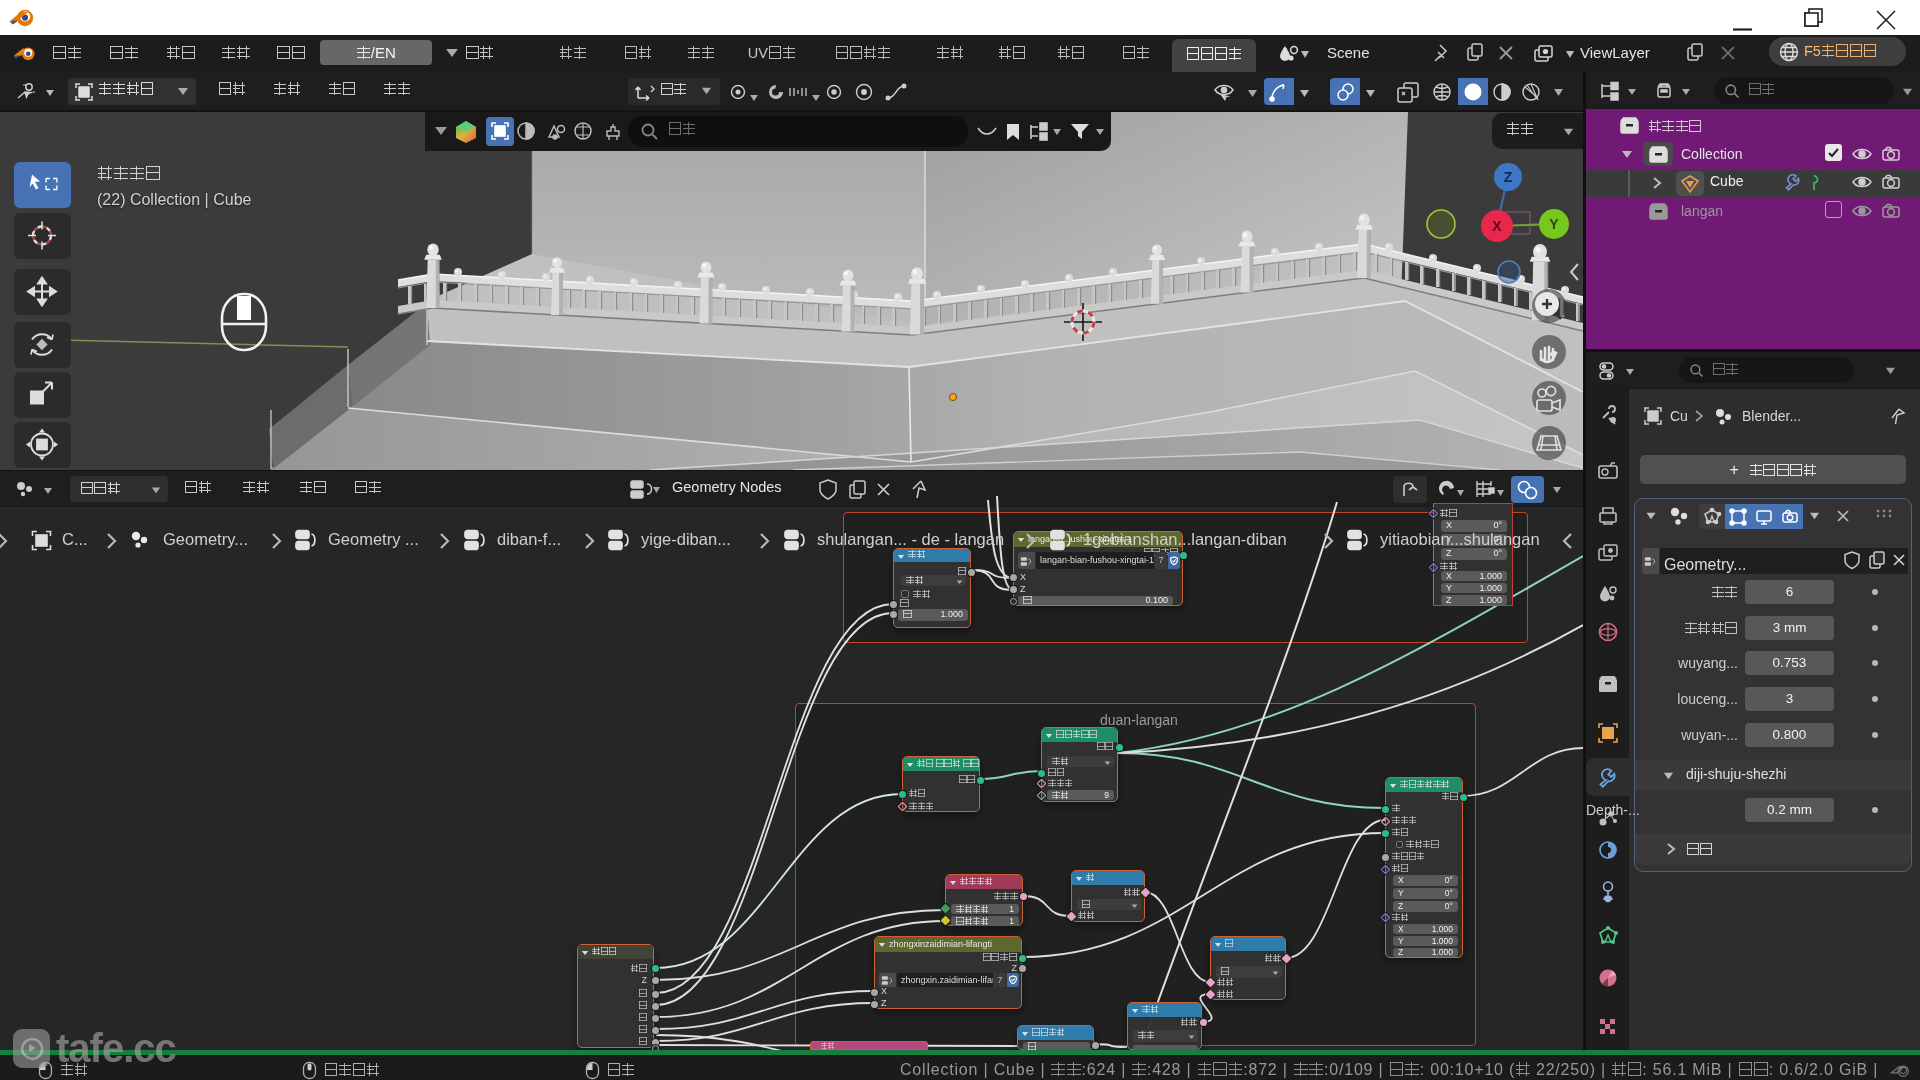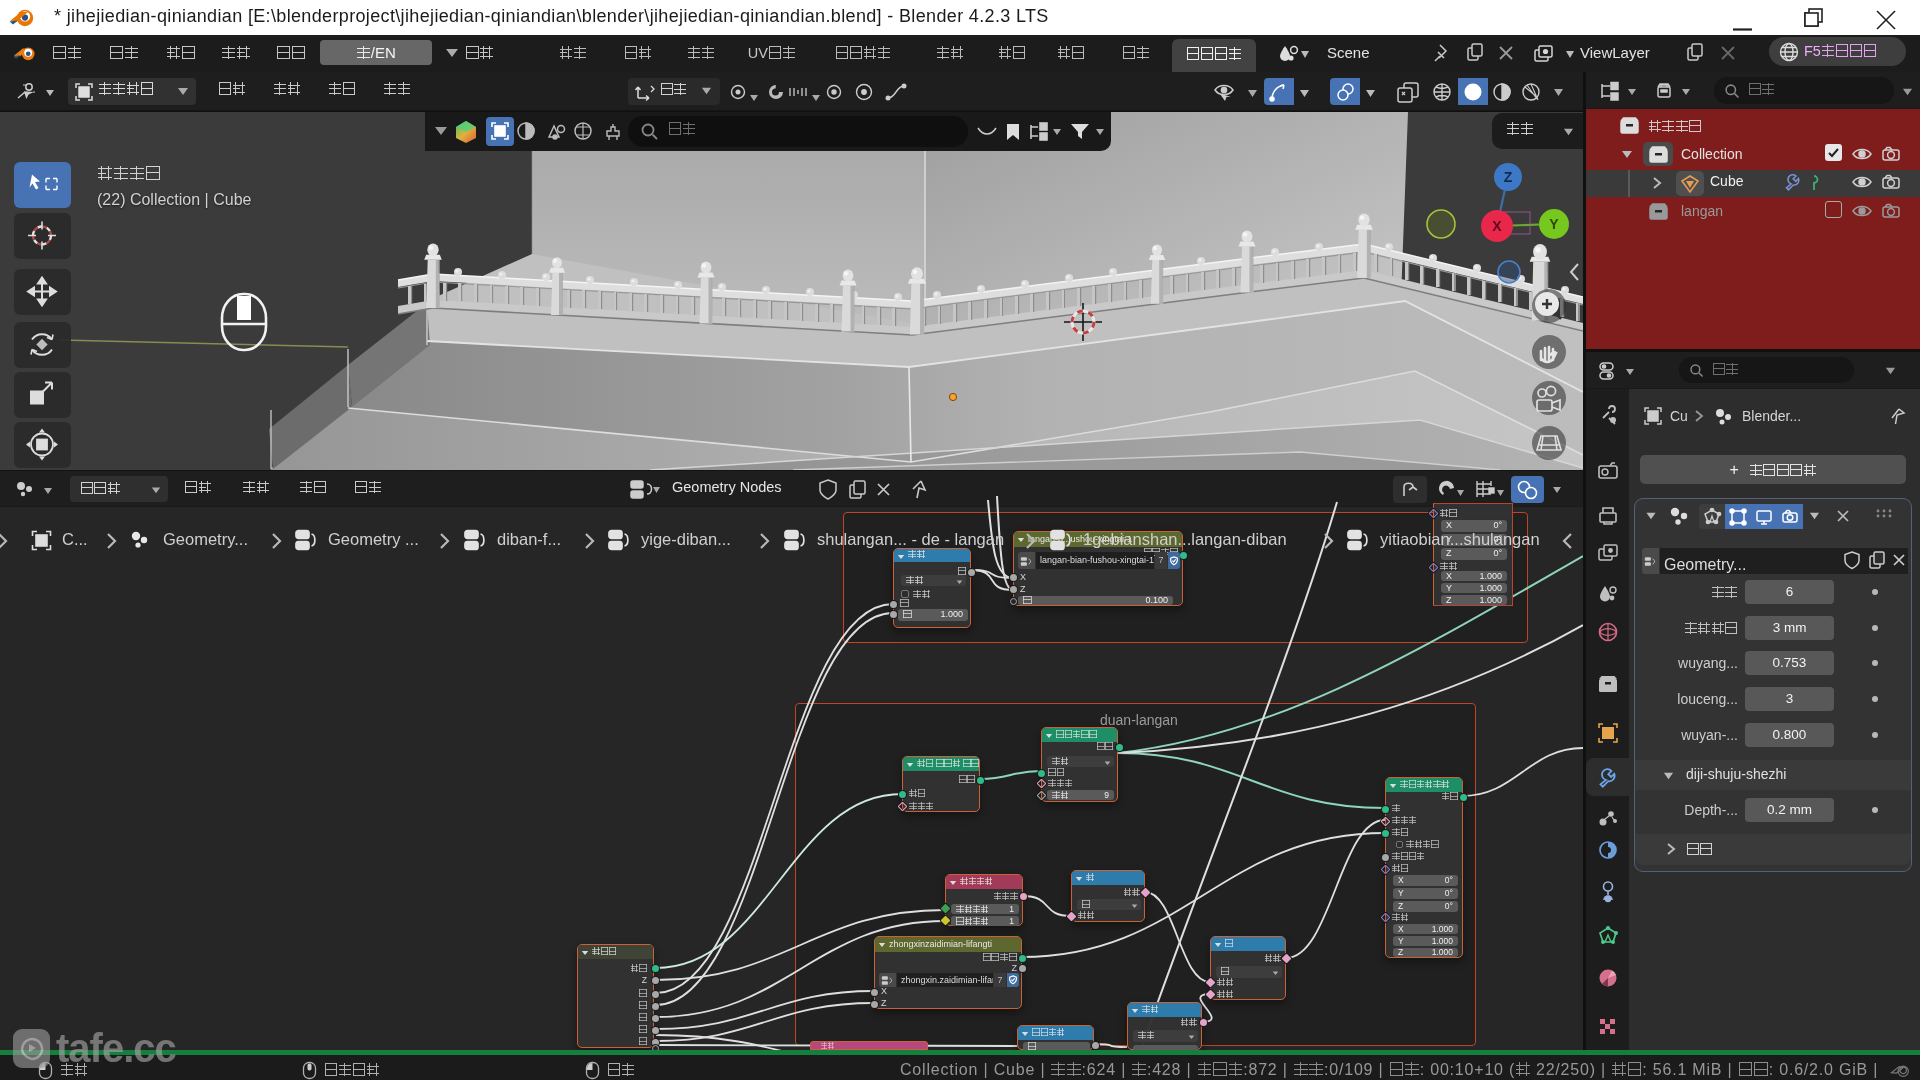--- a/index.html
+++ b/index.html
@@ -22,21 +22,20 @@
 svg{display:block}
 </style></head><body>
 <div class="abs" style="left:0;top:0;width:1920px;height:35px;background:#fff">
     <svg class="abs" style="left:8px;top:4px" width="30" height="27" viewBox="0 0 30 27">
 <circle cx="17" cy="14" r="8.2" fill="#ea7600"></circle>
       <circle cx="17" cy="12.4" r="5.2" fill="#fff"></circle>
 <circle cx="17" cy="13.6" r="3.1" fill="#2a4f8f"></circle>
 <path d="M2 17 L13 8 L20 8 L8 18 Z" fill="#ea7600"></path>
       <path d="M1.5 17.5 L10 16.5 L5 20.5 Z" fill="#265787"></path>
     </svg>
-    <div class="abs" style="left:54px;top:6px;font-size:18px;letter-spacing:.35px;color:#1b1b1b">* jihejiedian-qiniandian [E:\blenderproject\jihejiedian-qiniandian\blender\jihejiedian-qiniandian.blend] - Blender 4.2.3 LTS</div>
     <svg class="abs" style="left:1725px;top:0" width="195" height="35" viewBox="0 0 195 35" fill="none" stroke="#222" stroke-width="1.6">
 <line x1="8" y1="29.5" x2="27" y2="29.5" stroke-width="2.2"></line>
 <rect x="80" y="13" width="13" height="13"></rect>
       <rect x="84" y="9" width="13" height="13" fill="#fff"></rect>
 <rect x="80" y="13" width="13" height="13" fill="#fff"></rect>
 <line x1="152" y1="11" x2="170" y2="29"></line>
       <line x1="170" y1="11" x2="152" y2="29"></line>
     </svg>
   </div>
 <div class="abs" style="left:0;top:0;width:1920px;height:72px;background:transparent">
@@ -96,21 +95,21 @@
 <g stroke="#686868" stroke-width="1.8">
         <path d="M38 5 l12 12 M50 5 l-12 12"></path>
       </g>
     </svg>
     <div class="abs" style="left:1769px;top:37px;width:137px;height:29px;background:#3e3e3e;border-radius:15px"></div>
     <svg class="abs" style="left:1778px;top:41px" width="22" height="22" viewBox="0 0 22 22" fill="none" stroke="#ddd" stroke-width="1.4">
 <circle cx="11" cy="11" r="8.5"></circle>
       <ellipse cx="11" cy="11" rx="4" ry="8.5"></ellipse>
       <path d="M2.5 11 h17 M4 6.5 h14 M4 15.5 h14"></path>
     </svg>
-    <div class="abs" style="left:1804px;top:43px;font-size:14.5px;color:#f0abfc">F5<i class="h"></i><i class="h h3"></i><i class="h h3"></i><i class="h h3"></i></div>
+    <div class="abs" style="left:1804px;top:43px;font-size:14.5px;color:#fdba74">F5<i class="h"></i><i class="h h3"></i><i class="h h3"></i><i class="h h3"></i></div>
   </div>
 <div class="abs" style="left:0;top:72px;width:1583px;height:39px;background:#1e1e1e;border-bottom:1px solid #151515">
     <svg class="abs" style="left:14px;top:8px" width="44" height="24" viewBox="0 0 44 24" fill="none" stroke="#ccc" stroke-width="1.5">
 <path d="M4 18 L11 12 M11 12 l1.5 5 1.5-3 3-1.5 Z" fill="#ccc"></path>
 <circle cx="15" cy="7" r="3.2"></circle>
       <path d="M9 5 h4 M19 12 h2" stroke-width="1.2"></path>
 <path d="M32 10 l8 0 -4 6 z" fill="#bbb" stroke="none"></path>
     </svg>
     <div class="abs" style="left:68px;top:6px;width:128px;height:27px;background:#313131;border-radius:4px"></div>
     <svg class="abs" style="left:74px;top:10px" width="20" height="20" viewBox="0 0 20 20" fill="none" stroke="#ddd" stroke-width="1.5">
@@ -1133,21 +1132,21 @@
         <rect x="3" y="2.5" width="13" height="8" rx="2.5" fill="#e2e2e2"></rect>
         <rect x="3" y="13.5" width="13" height="8" rx="2.5" fill="#e2e2e2"></rect>
         <path d="M18.5 6 c4.5 1 4.5 11 0 12"></path>
       </svg>
       <div class="abs" style="left:1380px;top:4px;white-space:nowrap">yitiaobian...shulangan</div>
       <svg class="abs" style="left:1562px;top:6px" width="12" height="18" viewBox="0 0 12 18">
         <path d="M9 2 L2 9 L9 16" stroke="#b8b8b8" stroke-width="2.2" fill="none"></path>
       </svg>
     </div>
   </div>
-<div class="abs" style="left:1586px;top:72px;width:334px;height:277px;background:#7f1d1d">
+<div class="abs" style="left:1586px;top:72px;width:334px;height:277px;background:#701a75">
     <div class="abs" style="left:0;top:0;width:334px;height:37px;background:#1e1e1e;border-bottom:1px solid #191919"></div>
     <svg class="abs" style="left:12px;top:7px" width="56" height="24" viewBox="0 0 56 24" fill="none" stroke="#ccc" stroke-width="1.5">
 <path d="M4 5 v14 M4 7 h8 M4 17 h8"></path>
       <rect x="13" y="3.5" width="7" height="7" fill="#ccc"></rect>
       <rect x="13" y="14" width="7" height="7" fill="#ccc"></rect>
 <path d="M30 10 l8 0 -4 6 z" fill="#aaa" stroke="none"></path>
     </svg>
     <svg class="abs" style="left:66px;top:7px" width="48" height="24" viewBox="0 0 48 24" fill="none" stroke="#ccc" stroke-width="1.5">
 <rect x="6" y="8" width="12" height="10" rx="1.5"></rect>
       <path d="M6 8 l2 -3 h8 l2 3 M9 8 v-2 h6 v2"></path>
@@ -1422,21 +1421,21 @@
     <div class="abs" style="left:159px;top:335px;width:89px;height:24px;background:#585858;border-radius:4px;color:#f2f2f2;font-size:13.5px;text-align:center;line-height:24px">3</div>
     <span class="abs" style="left:286px;top:344px;width:6px;height:6px;background:#b8b8b8;border-radius:50%"></span>
     <div class="abs" style="left:0px;top:375px;width:152px;text-align:right;font-size:14px;color:#cdcdcd">wuyan-...</div>
     <div class="abs" style="left:159px;top:371px;width:89px;height:24px;background:#585858;border-radius:4px;color:#f2f2f2;font-size:13.5px;text-align:center;line-height:24px">0.800</div>
     <span class="abs" style="left:286px;top:380px;width:6px;height:6px;background:#b8b8b8;border-radius:50%"></span>
     <div class="abs" style="left:49px;top:408px;width:276px;height:30px;background:#3a3a3a"></div>
     <svg class="abs" style="left:76px;top:418px" width="13" height="11" viewBox="0 0 14 12">
       <path d="M2 3 h10 l-5 7 z" fill="#bbb"></path>
     </svg>
     <div class="abs" style="left:100px;top:414px;font-size:14px;color:#e0e0e0">diji-shuju-shezhi</div>
-    <div class="abs" style="left:0px;top:450px;width:152px;text-align:right;font-size:14px;color:#cdcdcd">Depth-...</div>
+    <div class="abs" style="left:0px;top:450px;width:152px;text-align:left;font-size:14px;color:#cdcdcd">Depth-...</div>
     <div class="abs" style="left:159px;top:446px;width:89px;height:24px;background:#585858;border-radius:4px;color:#f2f2f2;font-size:13.5px;text-align:center;line-height:24px">0.2 mm</div>
     <span class="abs" style="left:286px;top:455px;width:6px;height:6px;background:#b8b8b8;border-radius:50%"></span>
     <div class="abs" style="left:49px;top:482px;width:276px;height:31px;background:#3a3a3a;border-radius:0 0 8px 8px"></div>
     <svg class="abs" style="left:80px;top:490px" width="10" height="14" viewBox="0 0 10 14">
       <path d="M2 2 L8 7 L2 12" stroke="#bbb" stroke-width="2" fill="none"></path>
     </svg>
     <div class="abs" style="left:100px;top:489px;font-size:14px;color:#e0e0e0"><i class="h h3"></i><i class="h h3"></i></div>
   </div>
 <div class="abs" style="left:0;top:1050px;width:1920px;height:30px;background:#1b1b1b;border-top:5px solid #15803d">
     <svg class="abs" style="left:38px;top:6px" width="15" height="19" viewBox="0 0 15 19" fill="none" stroke="#b0b0b0" stroke-width="1.3">

